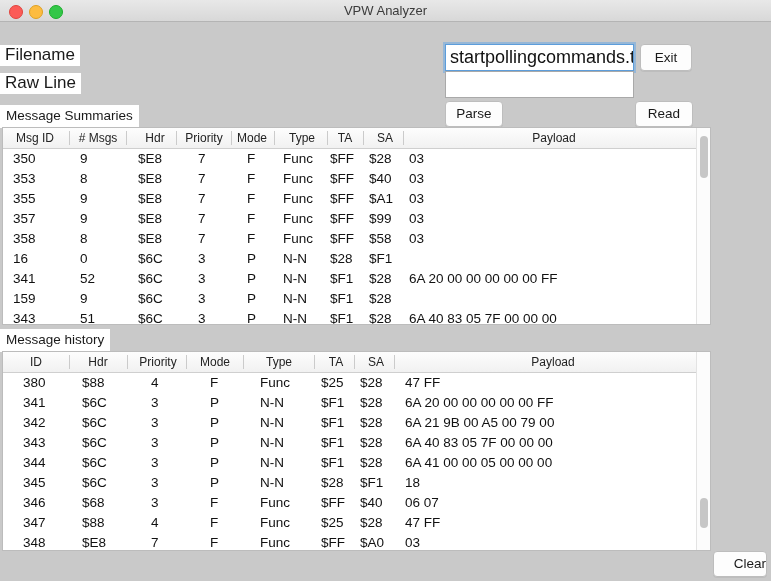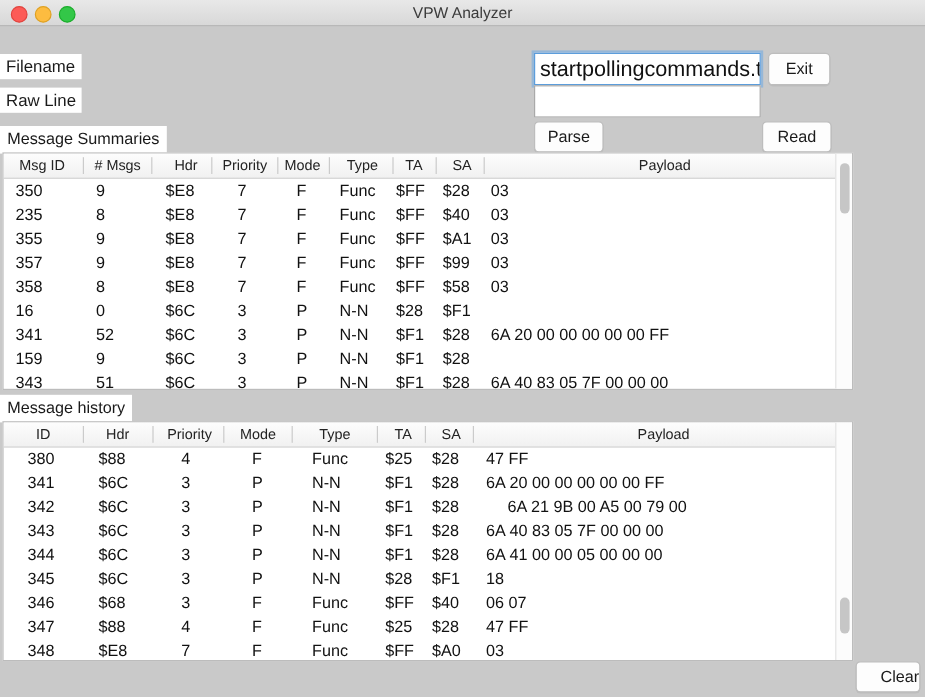--- a/index.html
+++ b/index.html
@@ -50,21 +50,21 @@
   .toppanel {
     position: absolute;
     left: 0; top: 22px;
     width: 771px; height: 83px;
     background: #c9c9c9;
   }
   .wlabel {
     position: absolute;
     background: #ffffff;
     color: #1a1a1a;
-    font-size: 14px;
+    font-size: 17px;
     padding: 2px 5px 3px 5px;
     box-sizing: border-box;
     white-space: nowrap;
     line-height: 16px;
   }
   .lbl-filename { left: 0px;  top: 23px; }
   .lbl-rawline  { left: 0px;  top: 51px; }
 
   .tfield {
     position: absolute;
@@ -254,21 +254,21 @@
           <div class="td" style="left: 77px;">9</div>
           <div class="td" style="left: 135px;">$E8</div>
           <div class="td" style="left: 195px;">7</div>
           <div class="td" style="left: 244px;">F</div>
           <div class="td" style="left: 280px;">Func</div>
           <div class="td" style="left: 327px;">$FF</div>
           <div class="td" style="left: 366px;">$28</div>
           <div class="td" style="left: 406px;">03</div>
         </div>
         <div class="trow">
-          <div class="td" style="left: 10px;">235</div>
+          <div class="td" style="left: 10px;">353</div>
           <div class="td" style="left: 77px;">8</div>
           <div class="td" style="left: 135px;">$E8</div>
           <div class="td" style="left: 195px;">7</div>
           <div class="td" style="left: 244px;">F</div>
           <div class="td" style="left: 280px;">Func</div>
           <div class="td" style="left: 327px;">$FF</div>
           <div class="td" style="left: 366px;">$40</div>
           <div class="td" style="left: 406px;">03</div>
         </div>
         <div class="trow">
@@ -393,21 +393,21 @@
           <div class="td" style="left: 402px;">6A 20 00 00 00 00 00 FF</div>
         </div>
         <div class="trow">
           <div class="td" style="left: 20px;">342</div>
           <div class="td" style="left: 79px;">$6C</div>
           <div class="td" style="left: 148px;">3</div>
           <div class="td" style="left: 207px;">P</div>
           <div class="td" style="left: 257px;">N-N</div>
           <div class="td" style="left: 318px;">$F1</div>
           <div class="td" style="left: 357px;">$28</div>
-          <div class="td" style="left: 402px; margin-left: 18px;">6A 21 9B 00 A5 00 79 00</div>
+          <div class="td" style="left: 402px;">6A 21 9B 00 A5 00 79 00</div>
         </div>
         <div class="trow">
           <div class="td" style="left: 20px;">343</div>
           <div class="td" style="left: 79px;">$6C</div>
           <div class="td" style="left: 148px;">3</div>
           <div class="td" style="left: 207px;">P</div>
           <div class="td" style="left: 257px;">N-N</div>
           <div class="td" style="left: 318px;">$F1</div>
           <div class="td" style="left: 357px;">$28</div>
           <div class="td" style="left: 402px;">6A 40 83 05 7F 00 00 00</div>

